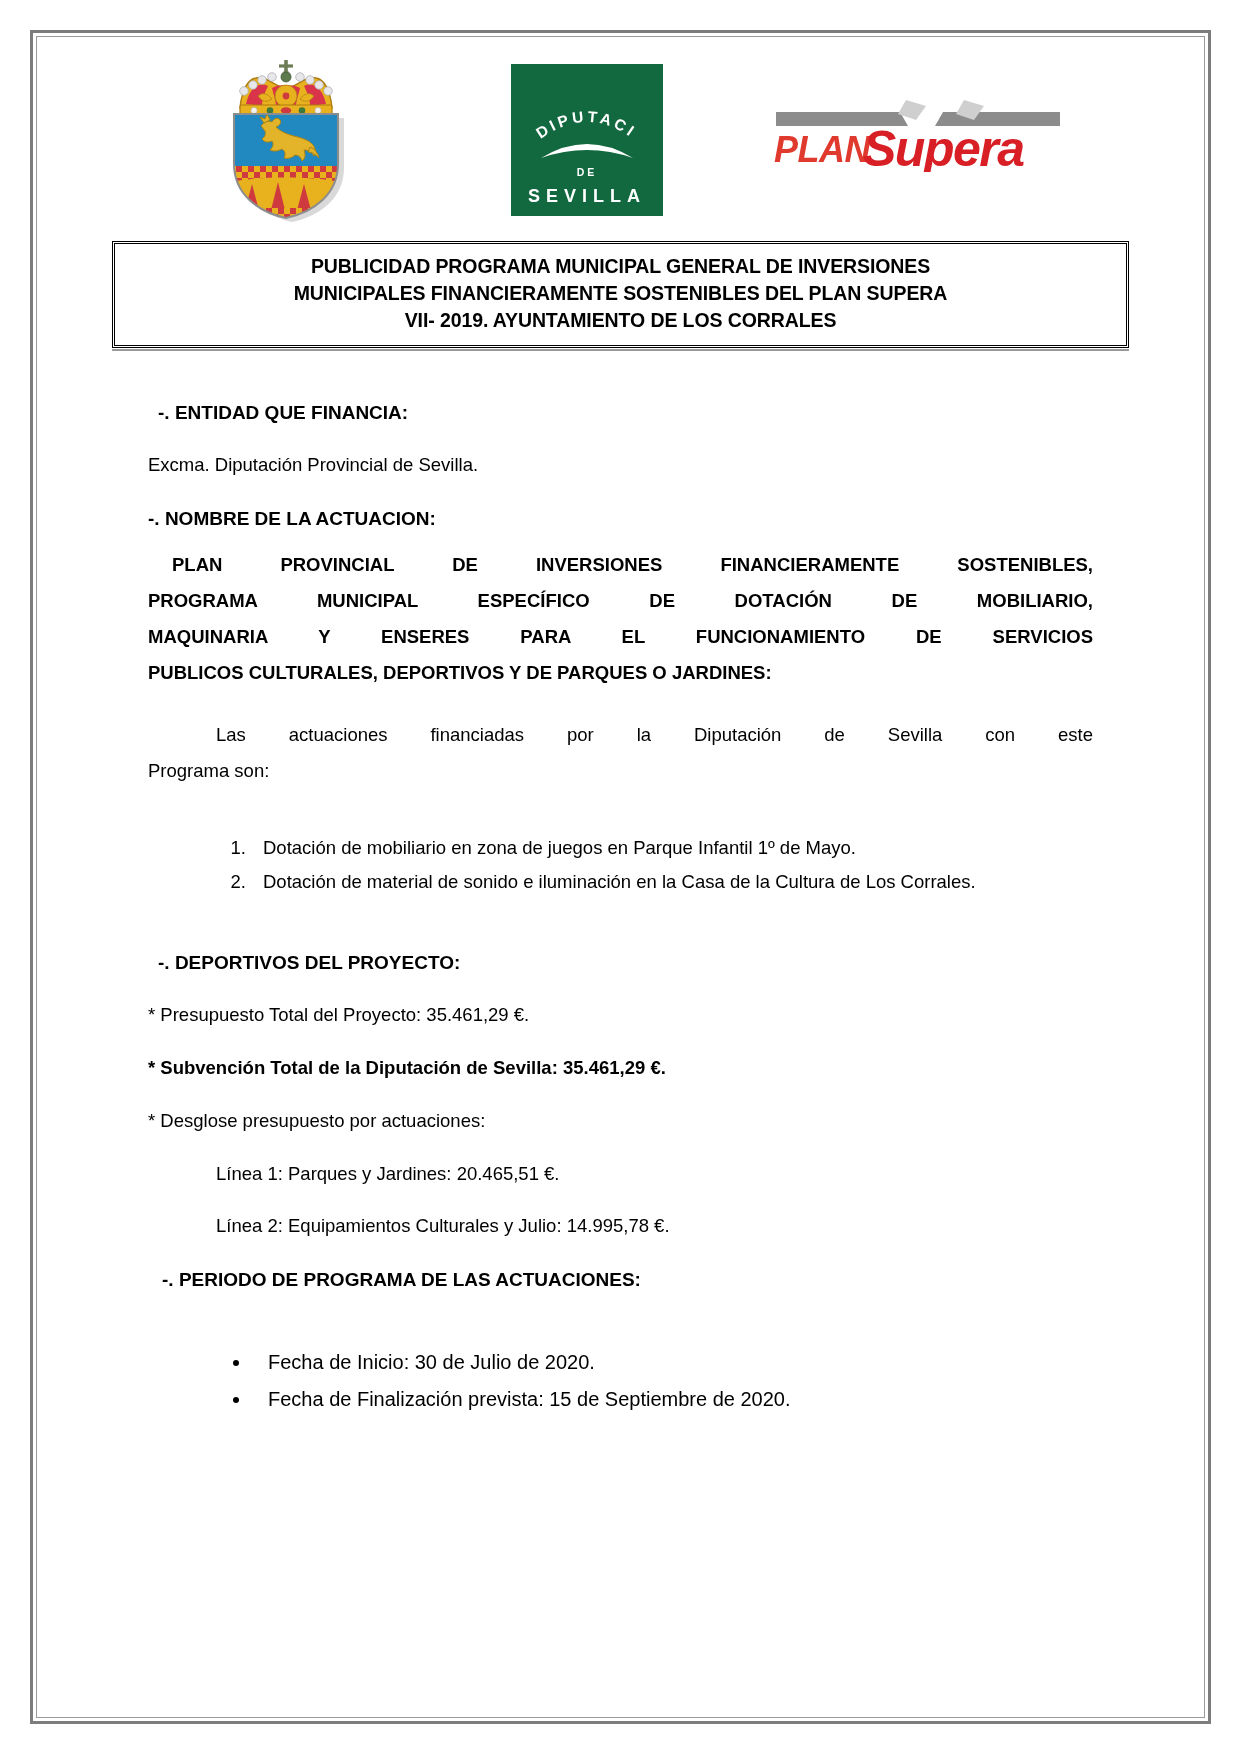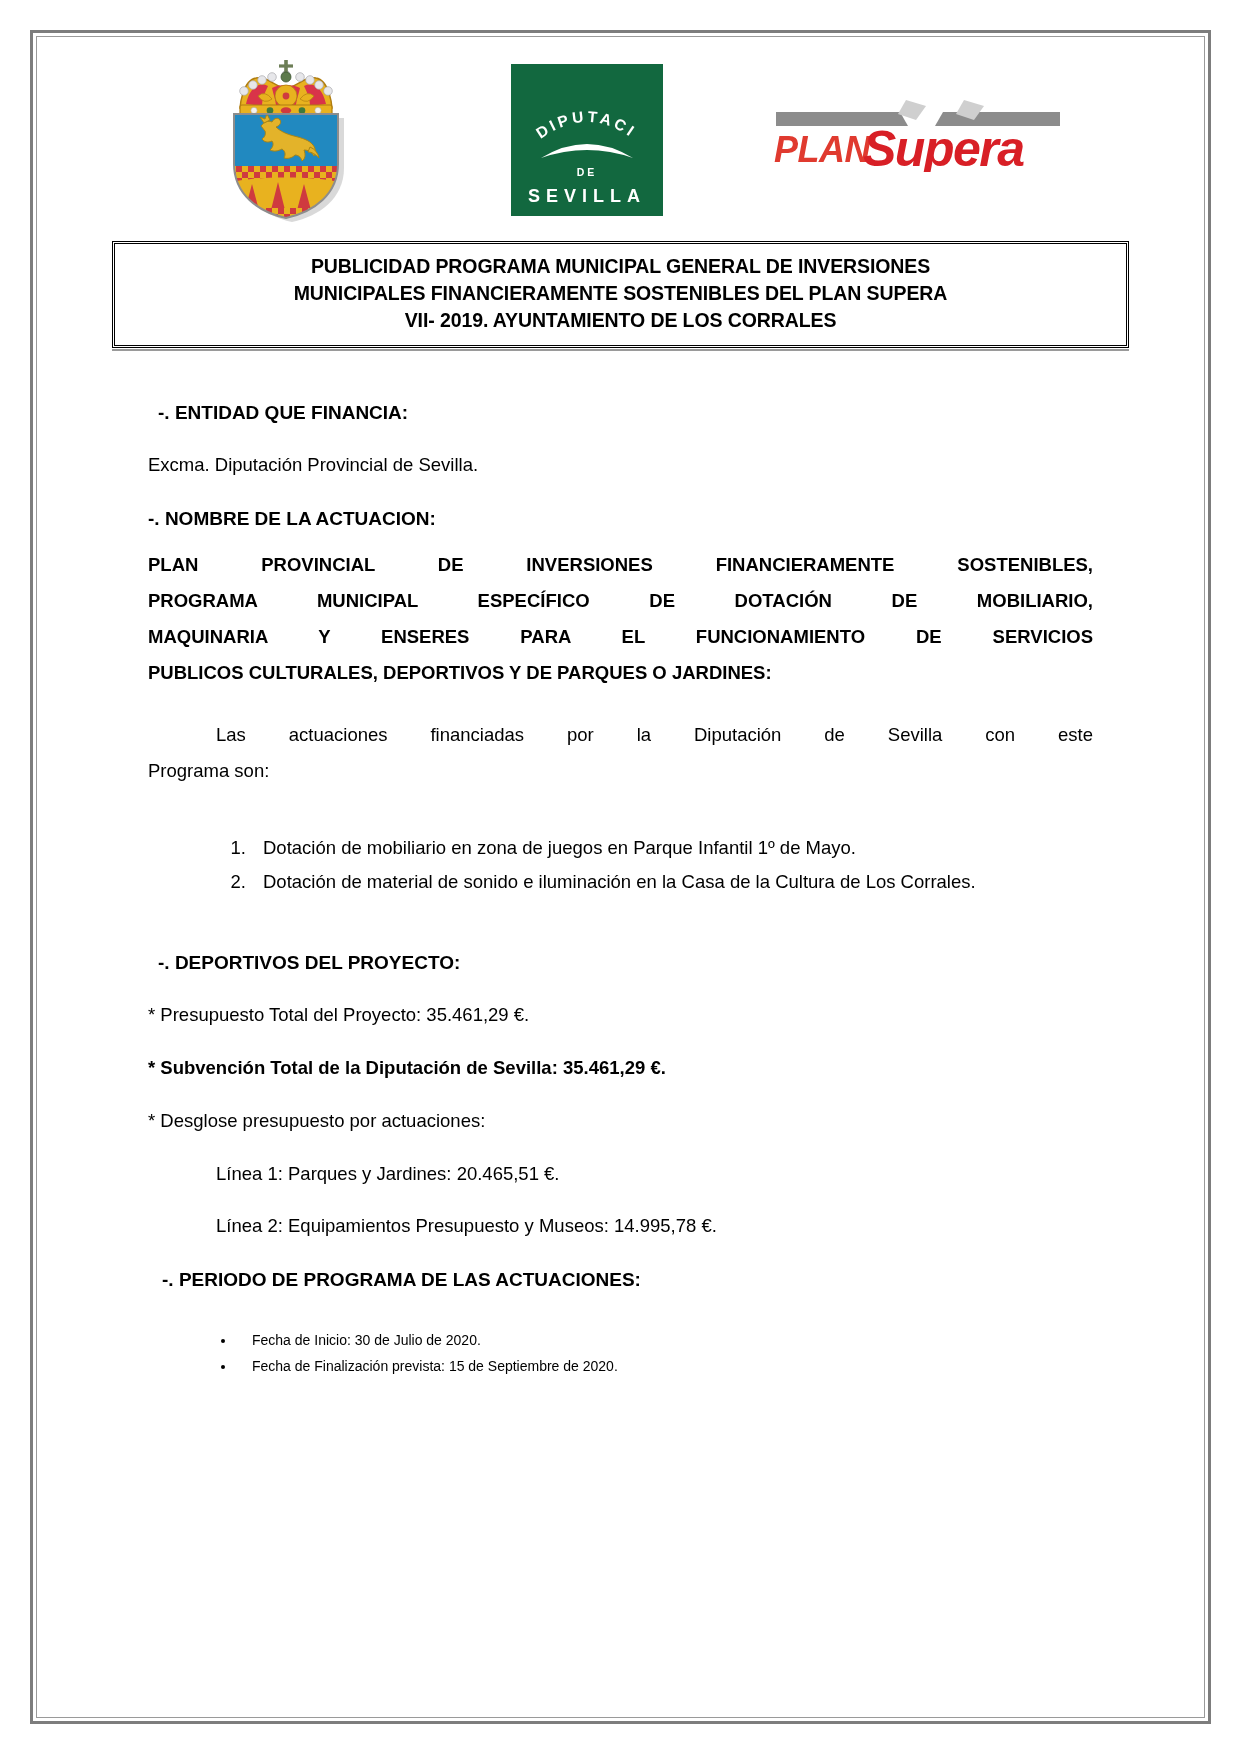--- a/index.html
+++ b/index.html
@@ -146,23 +146,23 @@
     padding-left: 86px;
     font-size: 18.5px;
     line-height: 1.72;
   }
   ol.num-list li {
     padding-left: 12px;
     margin-bottom: 2px;
   }
   
   ul.bul-list {
-    margin: 0;
+    margin: 16px;
     padding-left: 88px;
-    font-size: 14px;
+    font-size: 20px;
     line-height: 1.84;
     list-style-type: disc;
   }
   ul.bul-list li { padding-left: 16px; }
 </style>
 </head>
 <body>
 
 <div id="page">
 
@@ -297,21 +297,21 @@
 
     <div class="para">Excma. Diputación Provincial de Sevilla.</div>
 
     <div class="gap-m"></div>
 
     <div class="sec-head"> -. NOMBRE DE LA ACTUACION:</div>
 
     <div class="gap-s"></div>
 
     <div class="bold-block">
-      <div style="text-align:justify; text-align-last:justify;">PLAN PROVINCIAL DE INVERSIONES FINANCIERAMENTE SOSTENIBLES,</div>
+      <div style="text-align:justify; text-align-last:justify;margin-left:24px;">PLAN PROVINCIAL DE INVERSIONES FINANCIERAMENTE SOSTENIBLES,</div>
       <div style="text-align:justify; text-align-last:justify;">PROGRAMA MUNICIPAL ESPECÍFICO DE DOTACIÓN DE MOBILIARIO,</div>
       <div style="text-align:justify; text-align-last:justify;">MAQUINARIA Y ENSERES PARA EL FUNCIONAMIENTO DE SERVICIOS</div>
       <div class="last-line">PUBLICOS CULTURALES, DEPORTIVOS Y DE PARQUES O JARDINES:</div>
     </div>
 
     <div class="gap-m"></div>
 
     <div class="para-just">
       <div style="text-align:justify; text-align-last:justify; text-indent:68px;">Las actuaciones financiadas por la Diputación de Sevilla con este</div>
       <div>Programa son:</div>
@@ -339,21 +339,21 @@
     <div class="gap-m"></div>
 
     <div class="para">* Desglose presupuesto por actuaciones:</div>
 
     <div class="gap-m"></div>
 
     <div class="para indent-1">Línea 1: Parques y Jardines: 20.465,51 €.</div>
 
     <div class="gap-m"></div>
 
-    <div class="para indent-1">Línea 2: Equipamientos Presupuesto y Museos: 14.995,78 €.</div>
+    <div class="para indent-1">Línea 2: Equipamientos Culturales y Julio: 14.995,78 €.</div>
 
     <div class="gap-m"></div>
 
     <div class="sec-head indent-head2">-.  PERIODO DE PROGRAMA DE LAS ACTUACIONES:</div>
 
     <div class="gap-l"></div>
 
     <ul class="bul-list">
       <li>Fecha de Inicio: 30 de Julio de 2020.</li>
       <li>Fecha de Finalización prevista: 15 de Septiembre de 2020.</li>

